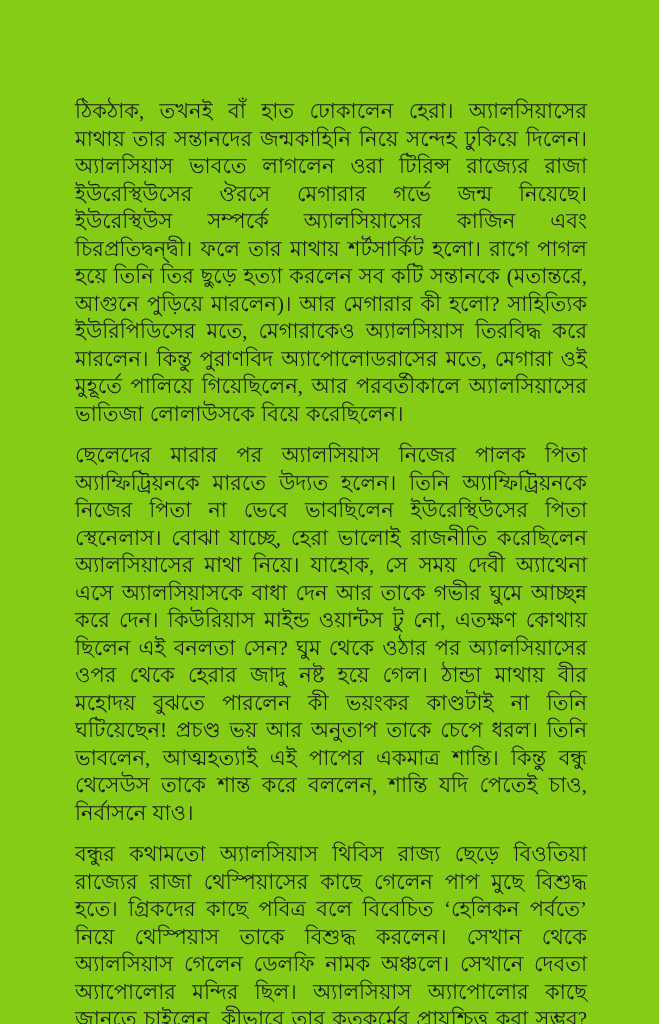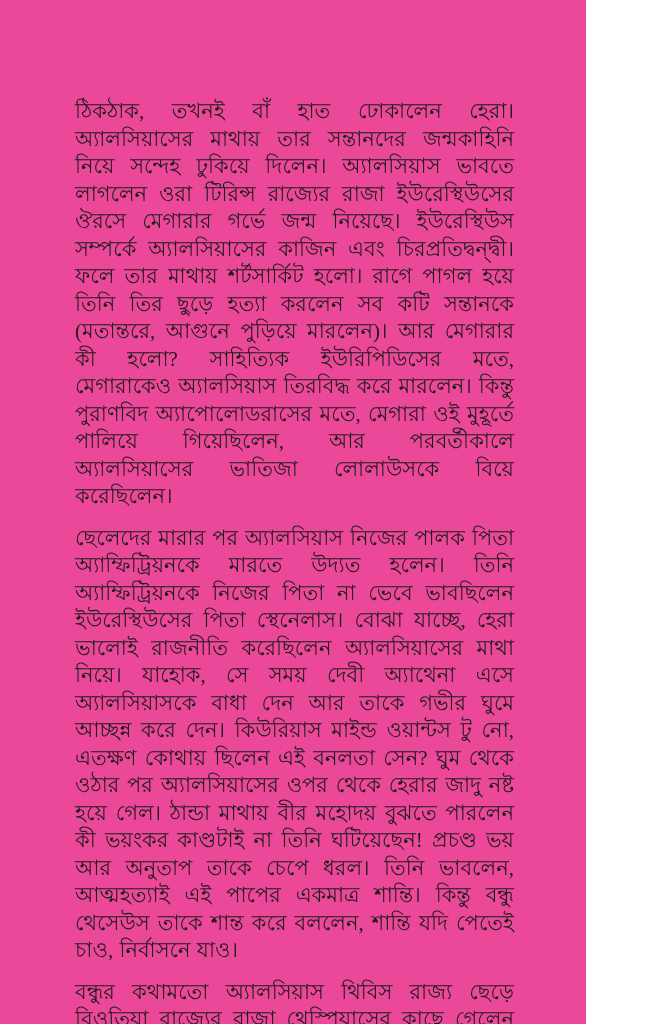--- a/index.html
+++ b/index.html
@@ -2,23 +2,23 @@
 <html><head>
 <meta charset="utf-8">
 <style>
   html, body {
     margin: 0;
     padding: 0;
     background: #ffffff;
   }
   .page {
     position: relative;
-    width: 586px;
+    width: 659px;
     height: 1024px;
-    background: #ec4899;
+    background: #84cc16;
     box-sizing: border-box;
     padding: 98px 72px 0 75px;
     overflow: hidden;
     font-family: "Liberation Serif", "DejaVu Serif", serif;
   }
   .text-block p {
     margin: 0 0 14px 0;
     font-size: 21px;
     line-height: 27.5px;
     color: #1b1b1b;

